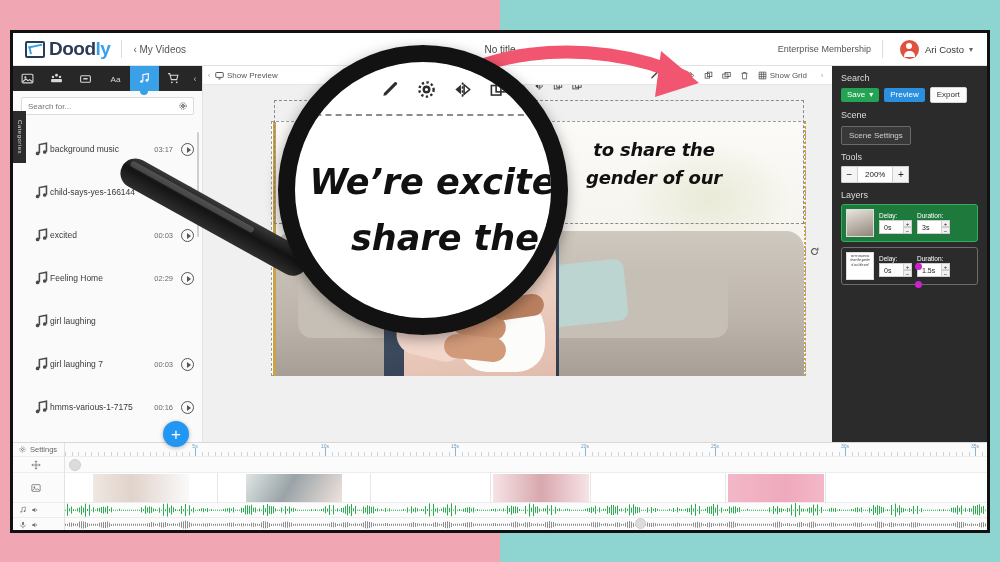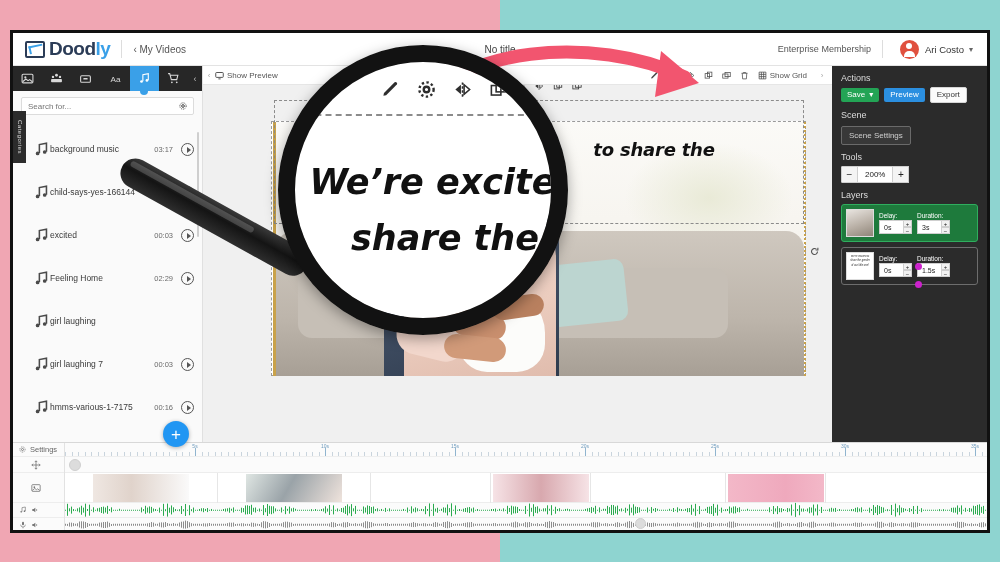--- a/index.html
+++ b/index.html
@@ -629,20 +629,21 @@
         <div class="person-front"></div>
         <div class="arm-l"></div>
         <div class="belly"></div>
         <div class="hand-a"></div>
         <div class="hand-b"></div>
         <div class="hand-c"></div>
       </div>
 
       <div id="scene-text">
           <div>to share the</div>
+          <div>gender of our</div>
         </div>
 
       <div id="text-selection">
         <div id="elem-toolbar">
           <svg class="tb-ico" viewBox="0 0 24 24">
               <path d="M3 20l3.5-.8L20 5.7a2 2 0 0 0-2.8-2.8L3.8 16.5z" fill="currentColor"></path>
             </svg>
           <svg class="tb-ico" viewBox="0 0 24 24">
               <circle cx="12" cy="12" r="3.5" fill="none" stroke="currentColor" stroke-width="3"></circle>
               <circle cx="12" cy="12" r="9" fill="none" stroke="currentColor" stroke-width="3" stroke-dasharray="3 3"></circle>
@@ -663,21 +664,21 @@
         </div>
       </div>
       <svg id="rotate-handle" viewBox="0 0 24 24">
           <path d="M20 12a8 8 0 1 1-3-6.2" fill="none" stroke="currentColor" stroke-width="3"></path>
           <path d="M21 2v6h-6" fill="none" stroke="currentColor" stroke-width="3"></path>
         </svg>
     </div>
   </div>
 
   <div id="rightpanel">
-    <div class="rp-label">Actions</div>
+    <div class="rp-label">Search</div>
     <div class="rp-row">
       <div class="btn btn-save">
         <span>Save</span>
         <span>▾</span>
       </div>
       <div class="btn btn-preview">Preview</div>
       <div class="btn btn-export">Export</div>
     </div>
 
     <div class="rp-label">Scene</div>

